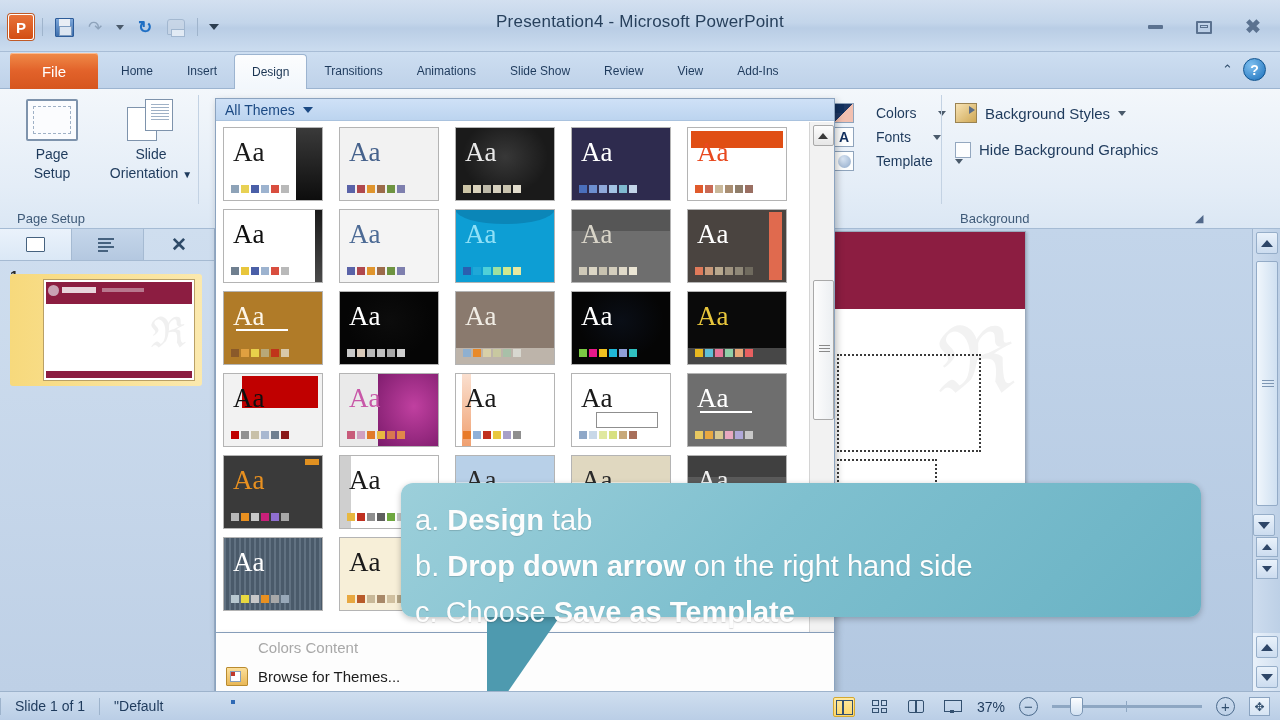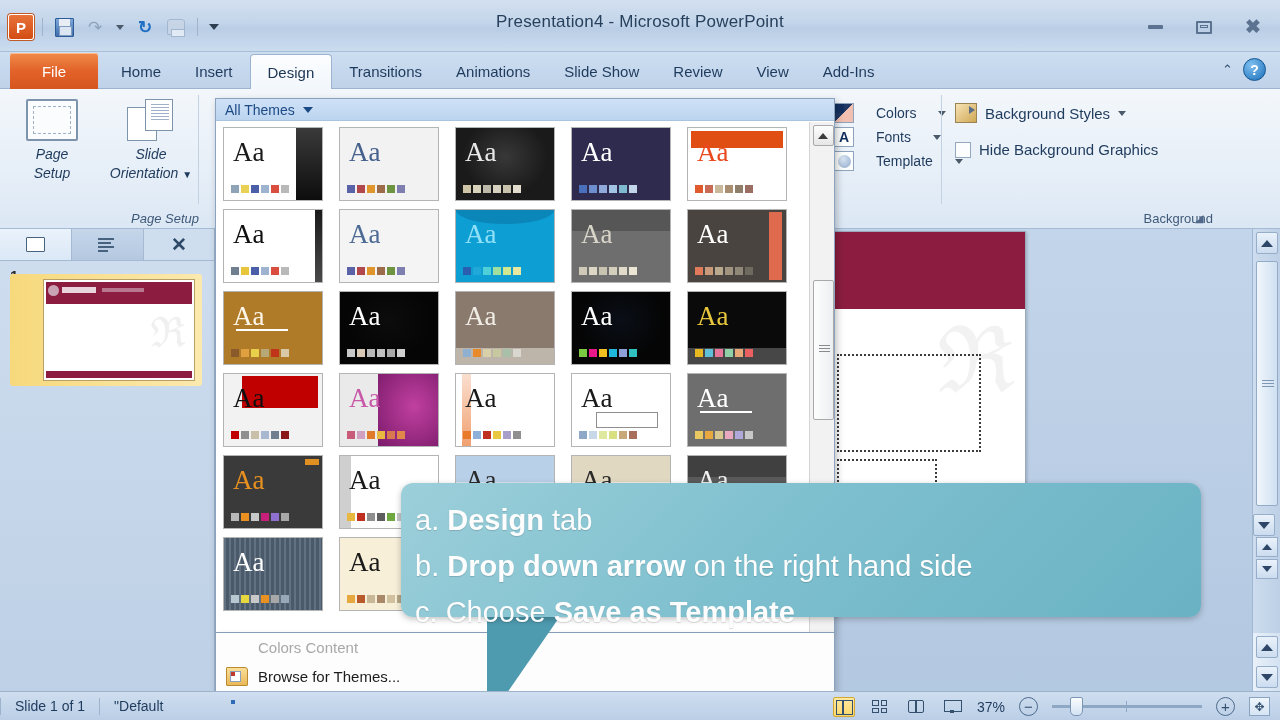--- a/index.html
+++ b/index.html
@@ -55,21 +55,21 @@
     border-bottom: 1px solid #9cb4d0;
   }
   .tab-file {
     position: absolute; left: 10px; top: 1px; width: 88px; height: 36px;
     background: linear-gradient(to bottom,#f08b48 0%, #e2622a 50%, #d6561f 100%);
     border-radius: 3px 3px 0 0; color: #fff; font-size: 15px;
     display: flex; align-items: center; justify-content: center; cursor: pointer;
     box-shadow: inset 0 1px 0 #ffbb8e;
   }
   .tabs { position: absolute; left: 104px; top: 1px; height: 36px; display: flex; align-items: stretch; }
-  .tab { padding: 0 17px; display:flex; align-items:center; font-size:15px; color:#1e3a5c; cursor:pointer; }
+  .tab { padding: 0 17px; display:flex; align-items:center; font-size:12px; color:#1e3a5c; cursor:pointer; }
   .tab.active {
     background: linear-gradient(to bottom,#fcfdfe,#f2f7fc);
     border: 1px solid #9cb4d0; border-bottom: none;
     border-radius: 4px 4px 0 0; color:#1b3553; margin-top:1px;
   }
   .tab-right { position:absolute; right: 14px; top: 6px; display:flex; align-items:center; gap:10px;}
   .help-circ {
     width:23px;height:23px;border-radius:50%;
     background: radial-gradient(circle at 35% 30%,#7fc0f0,#1b6fba);
     color:#fff;font-size:14px;font-weight:bold;display:flex;align-items:center;justify-content:center;
@@ -78,21 +78,21 @@
   .collapse-chev { color:#33506f; font-size:13px; cursor:pointer; }
 
   
   .ribbon {
     position: absolute; left: 0; top: 89px; width: 1280px; height: 140px;
     background: linear-gradient(to bottom,#f3f7fb 0%, #e4edf7 70%, #dbe7f4 100%);
     border-bottom: 1px solid #a5bbd4;
   }
   .rgroup { position:absolute; top:0; height:139px; }
   .rgroup-label {
-    position:absolute; bottom:2px; left:0; width:100%; text-align:right;
+    position:absolute; bottom:2px; left:0; width:100%; text-align:left;
     font-size:13px; color:#3f5a78;padding-left:17px;
   }
   .rgroup-div { position:absolute; top:6px; bottom:24px; width:1px; background:#c3d2e3; }
 
   
   .pg-btn { position:absolute; top:10px; width:88px; text-align:center; cursor:pointer; }
   .pg-ico-setup {
     width:52px;height:42px;margin:0 auto 4px;border:2px solid #7e93ac;border-radius:2px;
     background:#fbfcfe; position:relative;
   }
@@ -345,21 +345,21 @@
       <div class="tab">Add-Ins</div>
     </div>
     <div class="tab-right">
       <div class="collapse-chev">⌃</div>
       <div class="help-circ">?</div>
     </div>
   </div>
 
   <div class="ribbon">
 
-    <div class="rgroup" style="left:0;width:199px;font-style:italic;">
+    <div class="rgroup" style="left:0;width:199px;">
       <div class="pg-btn" style="left:8px;">
         <div class="pg-ico-setup"></div>
         <div class="pg-lbl">Page</div>
         <div class="pg-lbl">Setup</div>
       </div>
       <div class="pg-btn" style="left:96px;width:110px;">
         <div class="pg-ico-orient">
           <span class="sheet1"></span>
             <span class="sheet2"></span>
             <span class="lines"></span>

